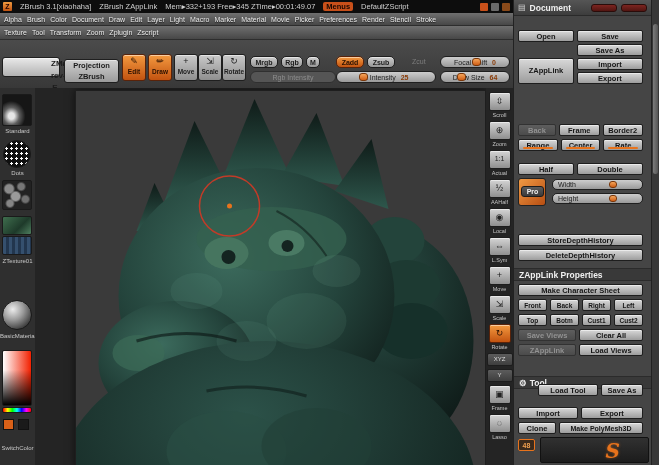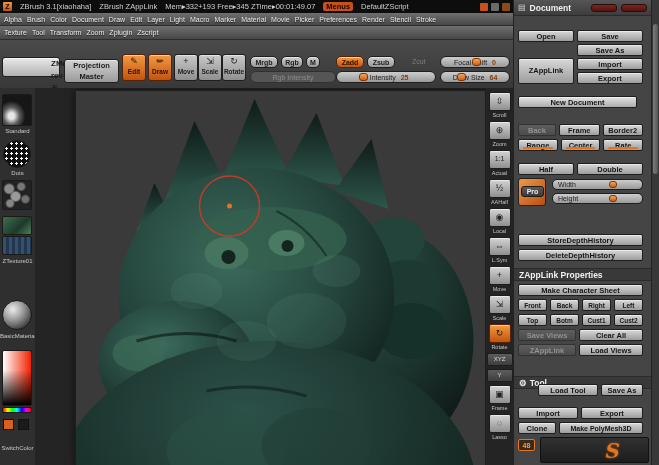--- a/index.html
+++ b/index.html
@@ -130,21 +130,21 @@
     </div>
 
   <div class="toolbar">
     <div class="bigbtn zmap">
       <span>ZMapper</span><br>
       <span>rev-E</span>
       <span>▾</span>
     </div>
     <div class="bigbtn pmaster">
       <span>Projection</span><br>
-      <span>Master</span>
+      <span>ZBrush</span>
     </div>
 
     <div class="toolbtn on" style="left:122px;">
       <span class="g">✎</span>
       <span class="t">Edit</span>
     </div>
     <div class="toolbtn on" style="left:148px;">
       <span class="g">✏</span>
       <span class="t">Draw</span>
     </div>
@@ -334,23 +334,20 @@
       <div class="sp56"></div>
       <div class="pbtn">Save As</div>
     </div>
     <div class="prow" style="top:58px;height:26px;">
       <div class="pbtn w56 tallbtn">ZAppLink</div>
       <div class="spfill" style="display:flex;flex-direction:column;gap:2px;">
         <div class="pbtn" style="flex:1;line-height:11px;">Import</div>
         <div class="pbtn" style="flex:1;line-height:11px;">Export</div>
       </div>
     </div>
-    <div class="prow" style="top:96px;right:14px;">
-      <div class="pbtn" style="background:linear-gradient(#e4e4e4,#ababab);">New Document</div>
-    </div>
     <div class="prow" style="top:124px;">
       <div class="pbtn w38 dis">Back</div>
       <div class="pbtn">Frame</div>
       <div class="pbtn">Border2</div>
     </div>
     <div class="prow" style="top:139px;">
       <div class="pbtn"><span>Range</span><i class="tick"></i></div>
       <div class="pbtn"><span>Center</span><i class="tick"></i></div>
       <div class="pbtn"><span>Rate</span><i class="tick"></i></div>
     </div>

